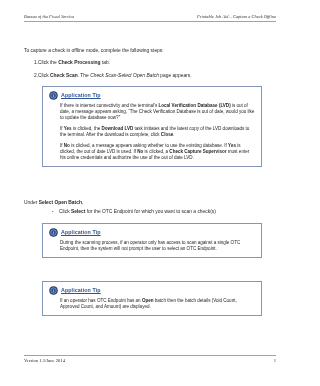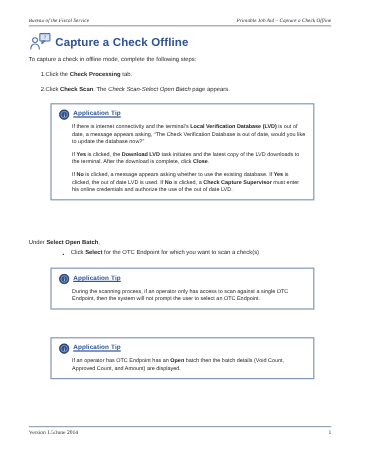--- a/index.html
+++ b/index.html
@@ -199,34 +199,20 @@
 </head>
 <body>
 
 <div class="page">
 
   <div class="doc-header">
     <div class="hdr-left">Bureau of the Fiscal Service</div>
     <div class="hdr-right">Printable Job Aid – Capture a Check Offline</div>
   </div>
 
-  <div class="title-row">
-    <span class="title-icon">
-      <svg width="22" height="16" viewBox="0 0 22 16" xmlns="http://www.w3.org/2000/svg">
-        <g fill="none" stroke="#4a6fa8" stroke-width="0.9">
-          <circle cx="5.2" cy="6.4" r="2.0"></circle>
-          <path d="M1.6 14.2 c0-3.0 1.7-4.6 3.6-4.6 s3.6 1.6 3.6 4.6"></path>
-        </g>
-        <rect x="9.2" y="1.0" width="8.4" height="6.2" rx="0.6" fill="#dce4f2" stroke="#4a6fa8" stroke-width="0.9"></rect>
-        <path d="M11.0 7.2 L11.0 9.4 L13.4 7.2 Z" fill="#dce4f2" stroke="#4a6fa8" stroke-width="0.9" stroke-linejoin="round"></path>
-        <text x="13.4" y="5.6" font-family="Liberation Serif, serif" font-size="4.6" fill="#4a6fa8" text-anchor="middle">?</text>
-      </svg>
-    </span>
-    <span class="page-title">Capture a Check Offline</span>
-  </div>
 
   <div class="intro">To capture a check in offline mode, complete the following steps:</div>
 
   <div class="steps">
     <div class="step">
       <span class="step-num">1.</span>
       <span class="step-text"><span>Click the </span><b>Check Processing</b><span> tab.</span></span>
     </div>
     <div class="step">
       <span class="step-num">2.</span>

